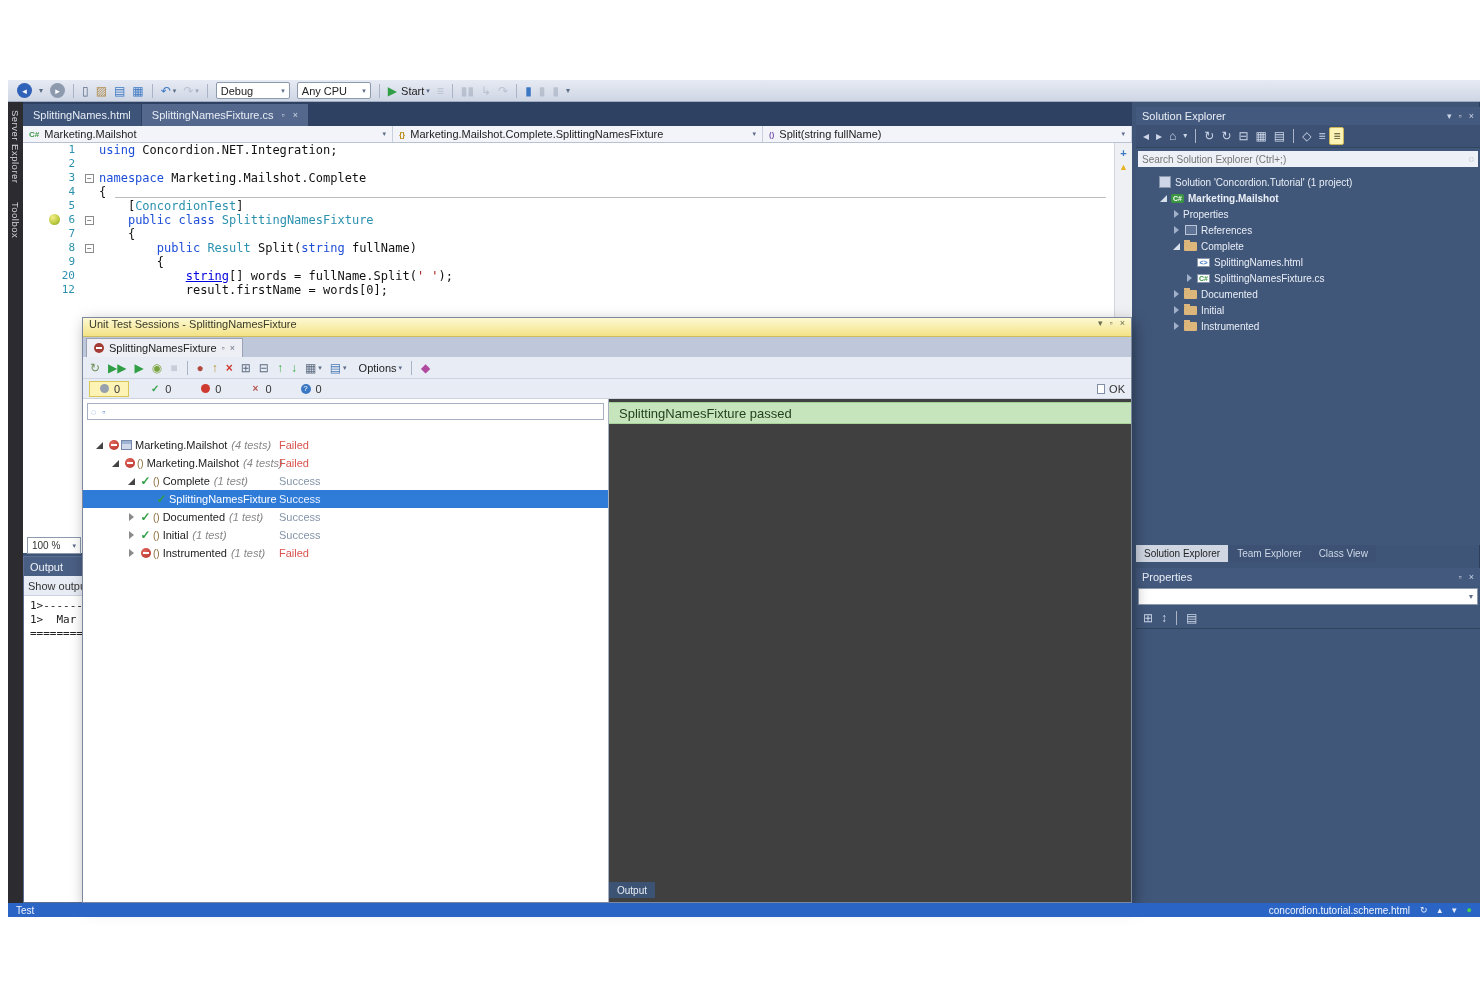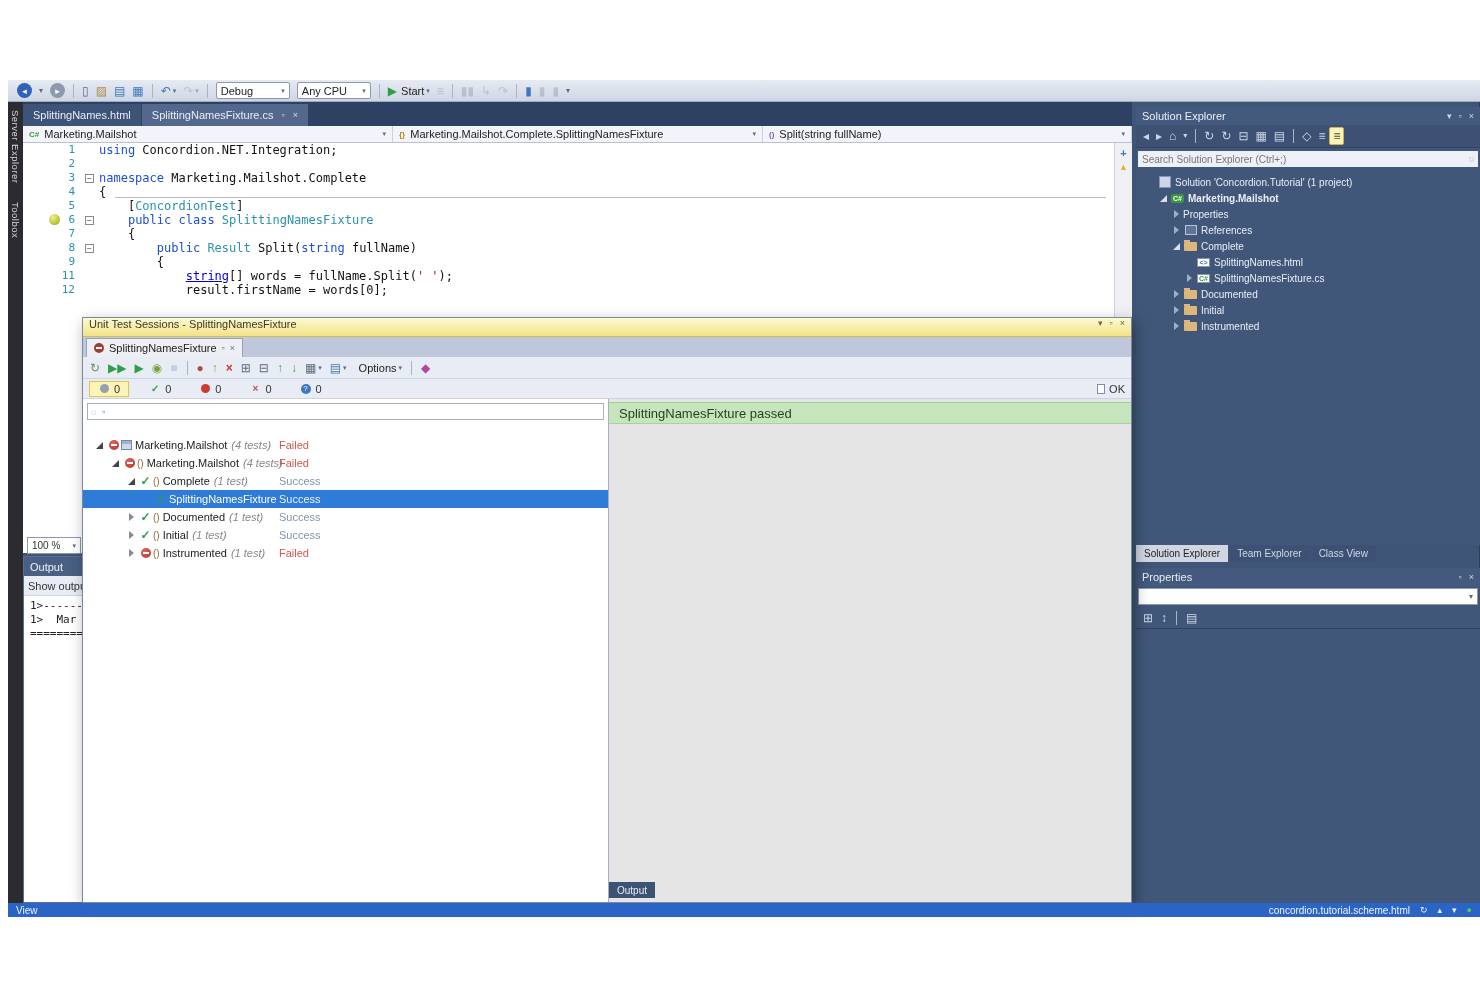--- a/index.html
+++ b/index.html
@@ -102,21 +102,21 @@
 .suf{font-style:italic;color:#888;margin-left:4px;}
 .exp{width:13px;flex:none;display:flex;align-items:center;justify-content:center;}
 .exp.open::before{content:"";border-left:7px solid transparent;border-bottom:7px solid #444;}
 .exp.closed::before{content:"";border-top:4px solid transparent;border-bottom:4px solid transparent;border-left:5px solid #8a8a8a;}
 .sticon{width:15px;flex:none;display:flex;align-items:center;justify-content:center;}
 .ball{width:10px;height:10px;border-radius:50%;background:radial-gradient(circle at 35% 30%,#e0655c,#b52f27);position:relative;}
 .ball::after{content:"";position:absolute;left:2px;top:4px;width:6px;height:2px;background:#fff;}
 .chk{color:#2f9e44;font-weight:bold;font-size:12px;}
 .braces{color:#8a6d3b;font-size:10px;margin-right:3px;flex:none;}
 .gridico{width:11px;height:10px;background:#cfd9ea;border:1px solid #7588a8;box-shadow:inset 0 3px 0 #9fb4d4;margin-right:3px;flex:none;}
-.uts-right{flex:1;position:relative;background:#e5e5e5;padding-top:3px;min-width:0;}
+.uts-right{flex:1;position:relative;background:#404040;padding-top:3px;min-width:0;}
 .banner{height:22px;background:#c7e5bd;border-top:1px solid #9fcf92;border-bottom:1px solid #a8d49c;display:flex;align-items:center;padding:0 10px;font-size:13px;color:#25411f;}
 .out-tab{position:absolute;left:0;bottom:4px;width:46px;height:16px;background:#3d5373;color:#e8edf5;font-size:10px;display:flex;align-items:center;justify-content:center;}
 
 
 .sepanel{position:absolute;left:1136px;top:107px;width:344px;height:438px;background:#41577a;display:flex;flex-direction:column;z-index:2;}
 .ptitle{height:18px;flex:none;background:#44597e;color:#e9eef6;font-size:11px;display:flex;align-items:center;padding:0 6px;}
 .ptitle .wbtns{color:#cdd6e8;}
 .se-toolbar{height:23px;flex:none;display:flex;align-items:center;gap:1px;padding:0 4px;background:#3c5174;border-bottom:1px solid #32455f;}
 .se-toolbar .tbtn{color:#cdd6e8;}
 .se-toolbar .tbtn .glyph{color:#cdd6e8;}
@@ -314,21 +314,21 @@
             <span class="foldbox">−</span>
           </span>
           <span class="toks"><span class="tk-pl">        </span><span class="tk-kw">public</span><span class="tk-pl"> </span><span class="tk-ty">Result</span><span class="tk-pl"> Split(</span><span class="tk-kw">string</span><span class="tk-pl"> fullName)</span></span>
         </div>
         <div class="cl">
           <span class="ln">9</span>
           <span class="fold"></span>
           <span class="toks"><span class="tk-pl">        {</span></span>
         </div>
         <div class="cl">
-          <span class="ln">11</span>
+          <span class="ln">20</span>
           <span class="fold"></span>
           <span class="toks"><span class="tk-pl">            </span><span class="tk-kwu">string</span><span class="tk-pl">[] words = fullName.Split(</span><span class="tk-str">' '</span><span class="tk-pl">);</span></span>
         </div>
         <div class="cl">
           <span class="ln">12</span>
           <span class="fold"></span>
           <span class="toks"><span class="tk-pl">            result.firstName = words[0];</span></span>
         </div>
       </div>
     <span class="test-marker"></span>
@@ -662,21 +662,21 @@
           <span class="glyph">↕</span>
         </span>
         <span class="tsep"></span>
         <span class="tbtn">
           <span class="glyph">▤</span>
         </span>
       </div>
   </div>
 
   <div class="statusbar">
-    <span class="sb-text">View</span>
+    <span class="sb-text">Test</span>
     <span class="sb-right" id="sb-right">
       <span class="sb-text">concordion.tutorial.scheme.html</span>
     <span class="glyph">↻</span>
         <span class="glyph">▴</span>
         <span class="glyph">▾</span>
         <span class="glyph" style="color: rgb(76, 208, 76);">●</span>
       </span>
   </div>
 </div>
 

